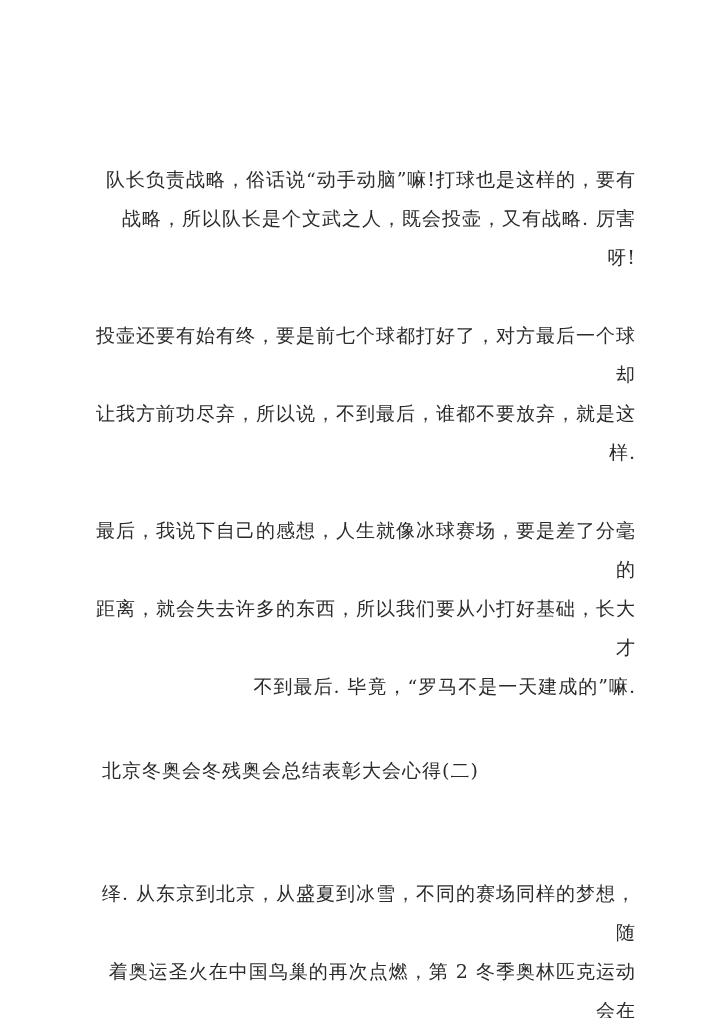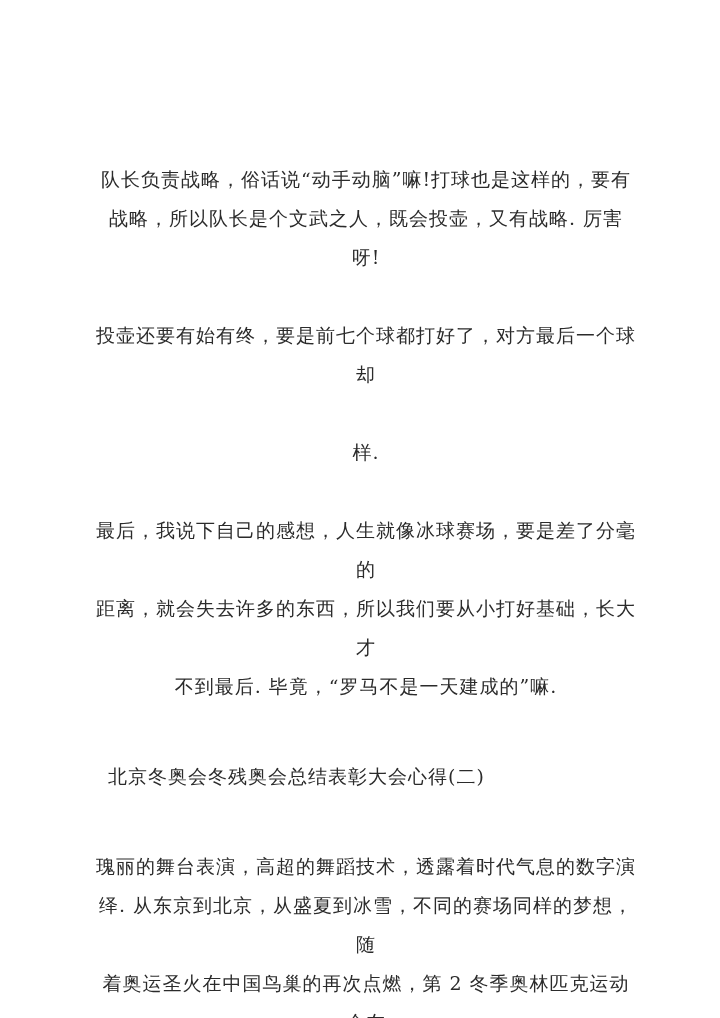--- a/index.html
+++ b/index.html
@@ -19,67 +19,67 @@
       position: absolute;
       left: 96px;
       top: 160px;
       width: 540px;
     }
     .para {
       margin: 0;
       font-size: 19px;
       line-height: 39px;
       letter-spacing: 1px;
-      text-align: center;
+      text-align: right;
       word-break: break-all;
     }
     .gap {
       height: 39px;
     }
     .heading {
-      margin: 12px;
+      margin: 6px;
       font-size: 19px;
       line-height: 39px;
       letter-spacing: 1px;
       font-weight: normal;
     }
   </style>
 </head>
 <body>
 
 <div class="page">
 
   <p class="para">
     <span>队长负责战略，俗话说“动手动脑”嘛!打球也是这样的，要有</span><br>
     <span>战略，所以队长是个文武之人，既会投壶，又有战略. 厉害呀!</span>
   </p>
 
   <div class="gap"></div>
 
   <p class="para">
     <span>投壶还要有始有终，要是前七个球都打好了，对方最后一个球却</span><br>
-    <br>
+    <span>让我方前功尽弃，所以说，不到最后，谁都不要放弃，就是这</span><br>
     <span>样.</span>
   </p>
 
   <div class="gap"></div>
 
   <p class="para">
     <span>最后，我说下自己的感想，人生就像冰球赛场，要是差了分毫的</span><br>
     <span>距离，就会失去许多的东西，所以我们要从小打好基础，长大才</span><br>
     <span>不到最后. 毕竟，“罗马不是一天建成的”嘛.</span>
   </p>
 
   <div class="gap"></div>
 
   <h2 class="heading">北京冬奥会冬残奥会总结表彰大会心得(二)</h2>
 
   <div class="gap"></div>
 
   <p class="para">
-    <span>瑰丽的舞台表演，高超的舞蹈技术，透露着时代气息的数字演</span><br>
+    <br>
     <span>绎. 从东京到北京，从盛夏到冰雪，不同的赛场同样的梦想，随</span><br>
     <span>着奥运圣火在中国鸟巢的再次点燃，第 2 冬季奥林匹克运动会在</span><br>
     <br>
     
   </p>
 
 </div>
 
 </body></html>

